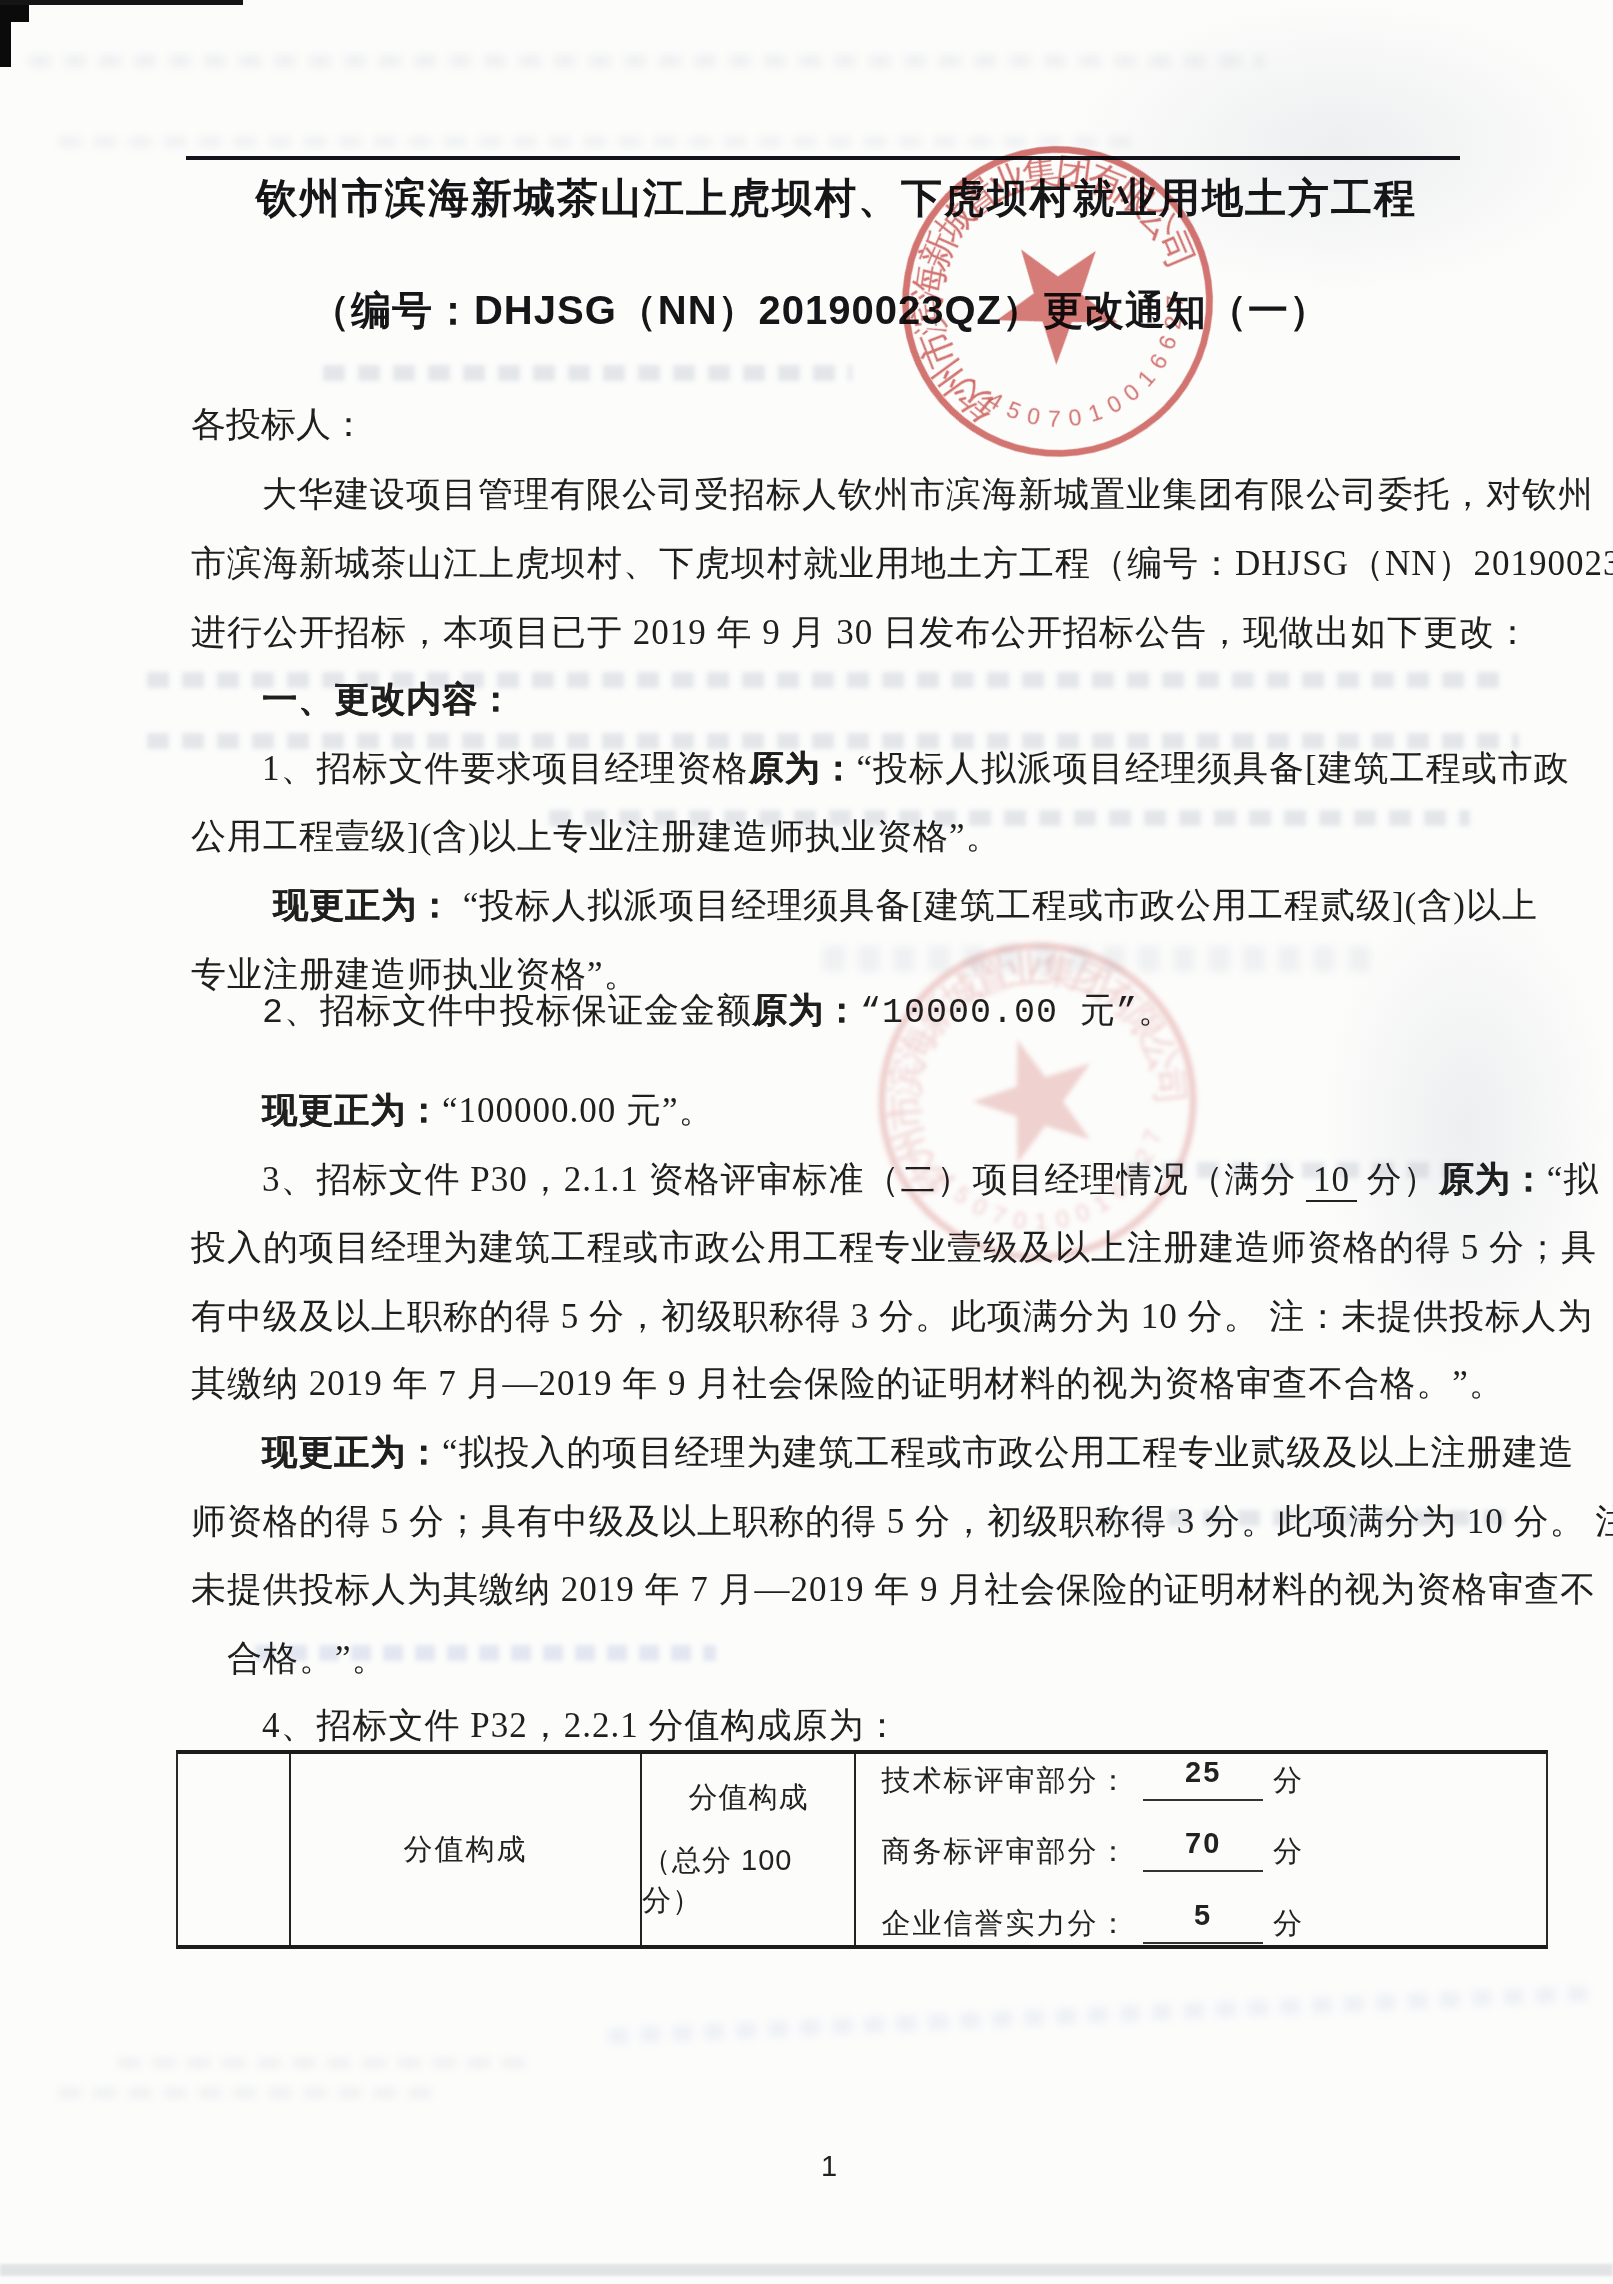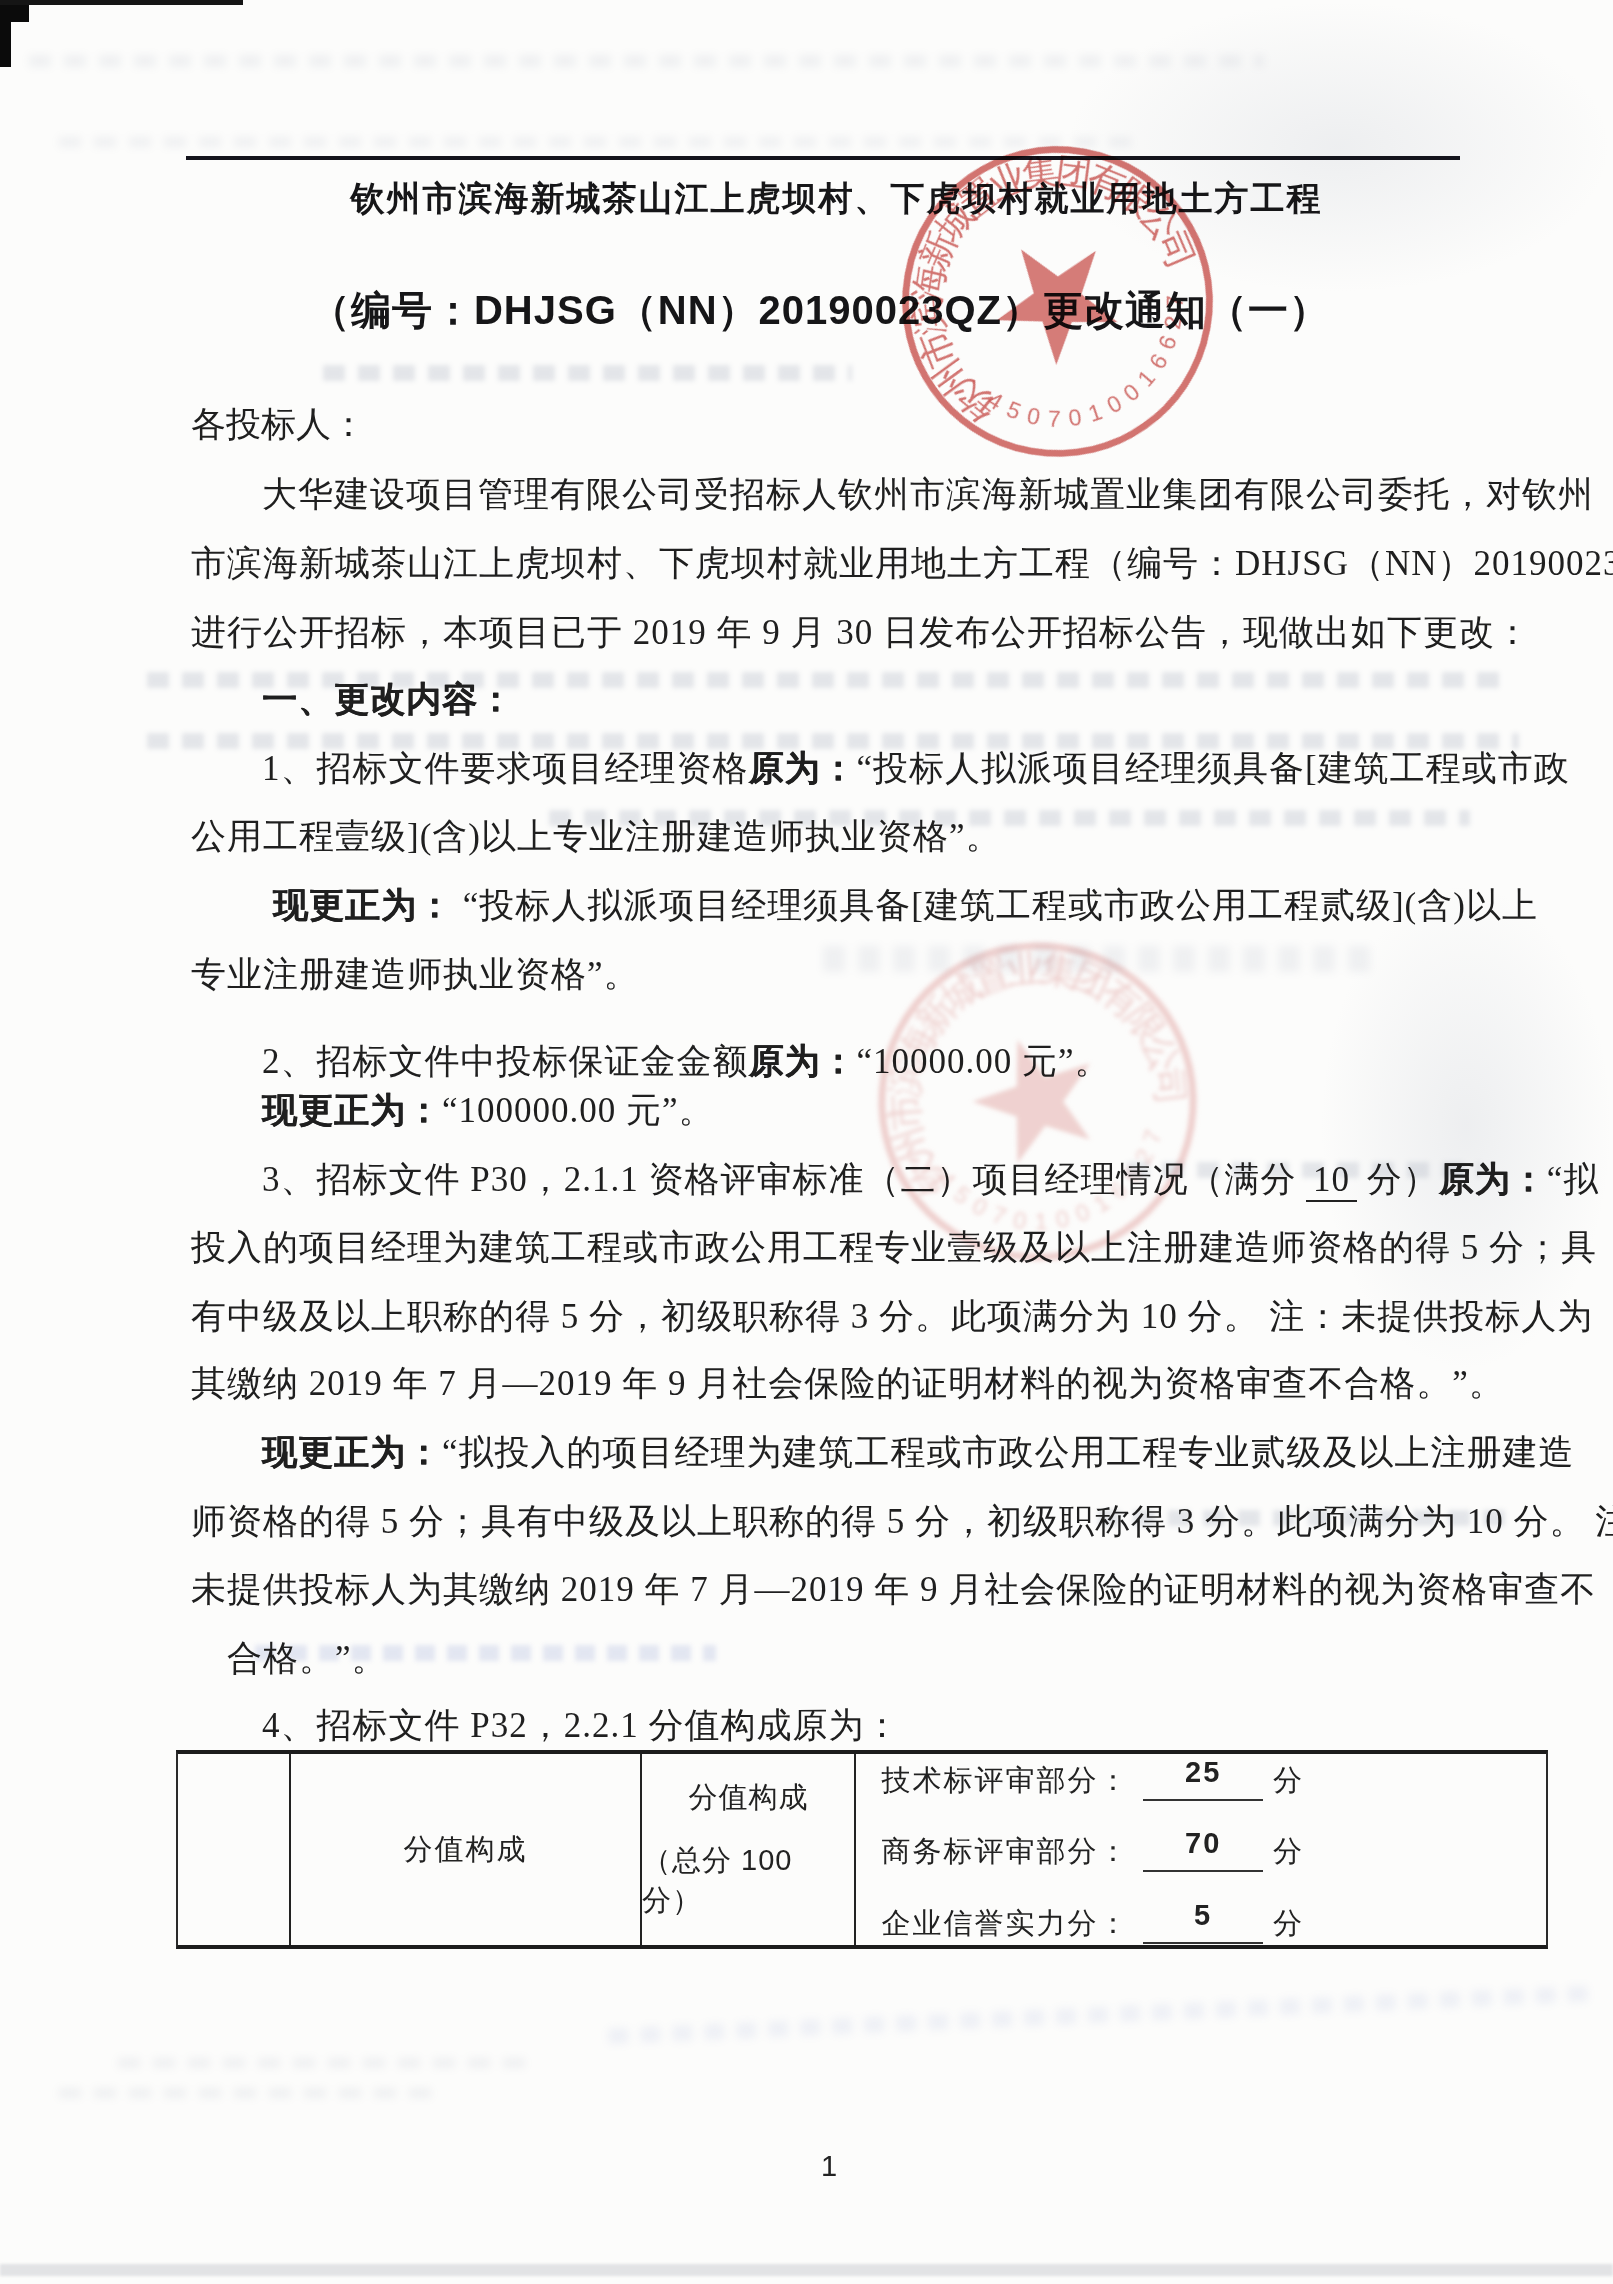--- a/index.html
+++ b/index.html
@@ -19,21 +19,21 @@
     background:repeating-linear-gradient(90deg,rgba(125,135,158,.5) 0 21.6px,transparent 21.6px 35px);}
   .ghost.blue{background:repeating-linear-gradient(90deg,rgba(105,125,195,.45) 0 19.6px,transparent 19.6px 32px);}
   .ghost.soft{opacity:.2;filter:blur(4.4px);}
   .band{position:absolute;background:rgba(150,155,165,.26);filter:blur(1.5px);}
   .wash{position:absolute;background:radial-gradient(ellipse at center,rgba(165,172,186,.17),transparent 70%);}
 
   
   .rule{position:absolute;left:186px;top:156px;width:1274px;height:3.9px;background:#14141c;}
   .title1{position:absolute;left:59px;top:173px;width:1555px;text-align:center;
     font-family:"Liberation Sans","DejaVu Sans",sans-serif;font-weight:900;
-    font-size:34px;line-height:51px;letter-spacing:2px;color:#161618;white-space:nowrap;}
+    font-size:41px;line-height:51px;letter-spacing:2px;color:#161618;white-space:nowrap;}
   .title2{position:absolute;left:29px;top:287px;width:1582px;text-align:center;
     font-family:"Liberation Sans","DejaVu Sans",sans-serif;font-weight:900;
     font-size:40px;line-height:47px;letter-spacing:1px;color:#161618;white-space:nowrap;}
 
   
   .salutation{position:absolute;left:191px;top:403px;font-size:35px;line-height:43px;}
   .line{position:absolute;left:191px;font-size:35px;line-height:43px;letter-spacing:1px;white-space:nowrap;}
   .seg-b{font-weight:900;text-shadow:0.6px 0 0 currentColor;}
   .seg-u{border-bottom:2px solid #222;padding:0 6.9px 1px 6.9px;}
 
@@ -91,21 +91,21 @@
   <div class="salutation">各投标人：</div>
   <div>
       <div class="line" style="top: 473px; padding-left: 71px;"><span>大华建设项目管理有限公司受招标人钦州市滨海新城置业集团有限公司委托，对钦州</span></div>
       <div class="line" style="top: 542px;"><span>市滨海新城茶山江上虎坝村、下虎坝村就业用地土方工程（编号：DHJSG（NN）20190023QZ）</span></div>
       <div class="line" style="top: 611px;"><span>进行公开招标，本项目已于 2019 年 9 月 30 日发布公开招标公告，现做出如下更改：</span></div>
       <div class="line" style="top: 678px; padding-left: 71px;"><span class="seg-b">一、更改内容：</span></div>
       <div class="line" style="top: 747px; padding-left: 71px;"><span>1、招标文件要求项目经理资格</span><span class="seg-b">原为：</span><span>“投标人拟派项目经理须具备[建筑工程或市政</span></div>
       <div class="line" style="top: 815px;"><span>公用工程壹级](含)以上专业注册建造师执业资格”。</span></div>
       <div class="line" style="top: 884px; padding-left: 82px;"><span class="seg-b">现更正为：</span><span> “投标人拟派项目经理须具备[建筑工程或市政公用工程贰级](含)以上</span></div>
       <div class="line" style="top: 953px;"><span>专业注册建造师执业资格”。</span></div>
-      <div class="line" style="top: 1040px; padding-left: 71px;"><span>2、招标文件中投标保证金金额</span><span class="seg-b">原为：</span><span>“10000.00 元”。</span></div>
+      <div class="line" style="top: 992px; padding-left: 71px; font-family: Liberation Mono, monospace;"><span>2、招标文件中投标保证金金额</span><span class="seg-b">原为：</span><span>“10000.00 元”。</span></div>
       <div class="line" style="top: 1089px; padding-left: 71px;"><span class="seg-b">现更正为：</span><span>“100000.00 元”。</span></div>
       <div class="line" style="top: 1158px; padding-left: 71px;"><span>3、招标文件 P30，2.1.1 资格评审标准（二）项目经理情况（满分 </span><span class="seg-u">10</span><span> 分）</span><span class="seg-b">原为：</span><span>“拟</span></div>
       <div class="line" style="top: 1226px;"><span>投入的项目经理为建筑工程或市政公用工程专业壹级及以上注册建造师资格的得 5 分；具</span></div>
       <div class="line" style="top: 1295px;"><span>有中级及以上职称的得 5 分，初级职称得 3 分。此项满分为 10 分。 注：未提供投标人为</span></div>
       <div class="line" style="top: 1362px;"><span>其缴纳 2019 年 7 月—2019 年 9 月社会保险的证明材料的视为资格审查不合格。”。</span></div>
       <div class="line" style="top: 1431px; padding-left: 71px;"><span class="seg-b">现更正为：</span><span>“拟投入的项目经理为建筑工程或市政公用工程专业贰级及以上注册建造</span></div>
       <div class="line" style="top: 1500px;"><span>师资格的得 5 分；具有中级及以上职称的得 5 分，初级职称得 3 分。此项满分为 10 分。 注：</span></div>
       <div class="line" style="top: 1568px;"><span>未提供投标人为其缴纳 2019 年 7 月—2019 年 9 月社会保险的证明材料的视为资格审查不</span></div>
       <div class="line" style="top: 1637px; margin-left: 36px;"><span>合格。”。</span></div>
       <div class="line" style="top: 1704px; padding-left: 71px;"><span>4、招标文件 P32，2.2.1 分值构成原为：</span></div>

